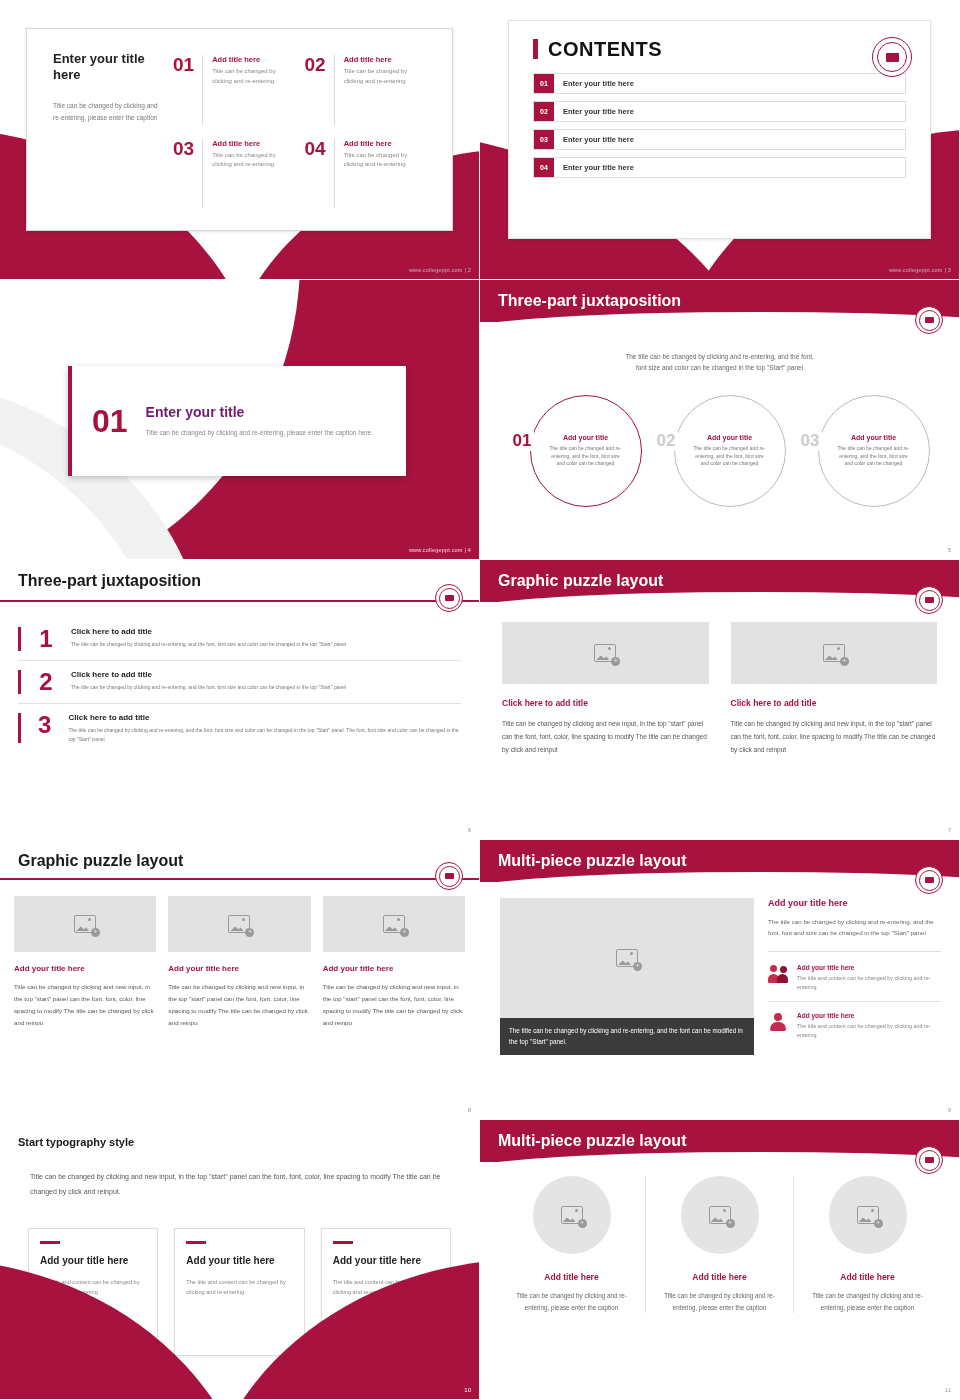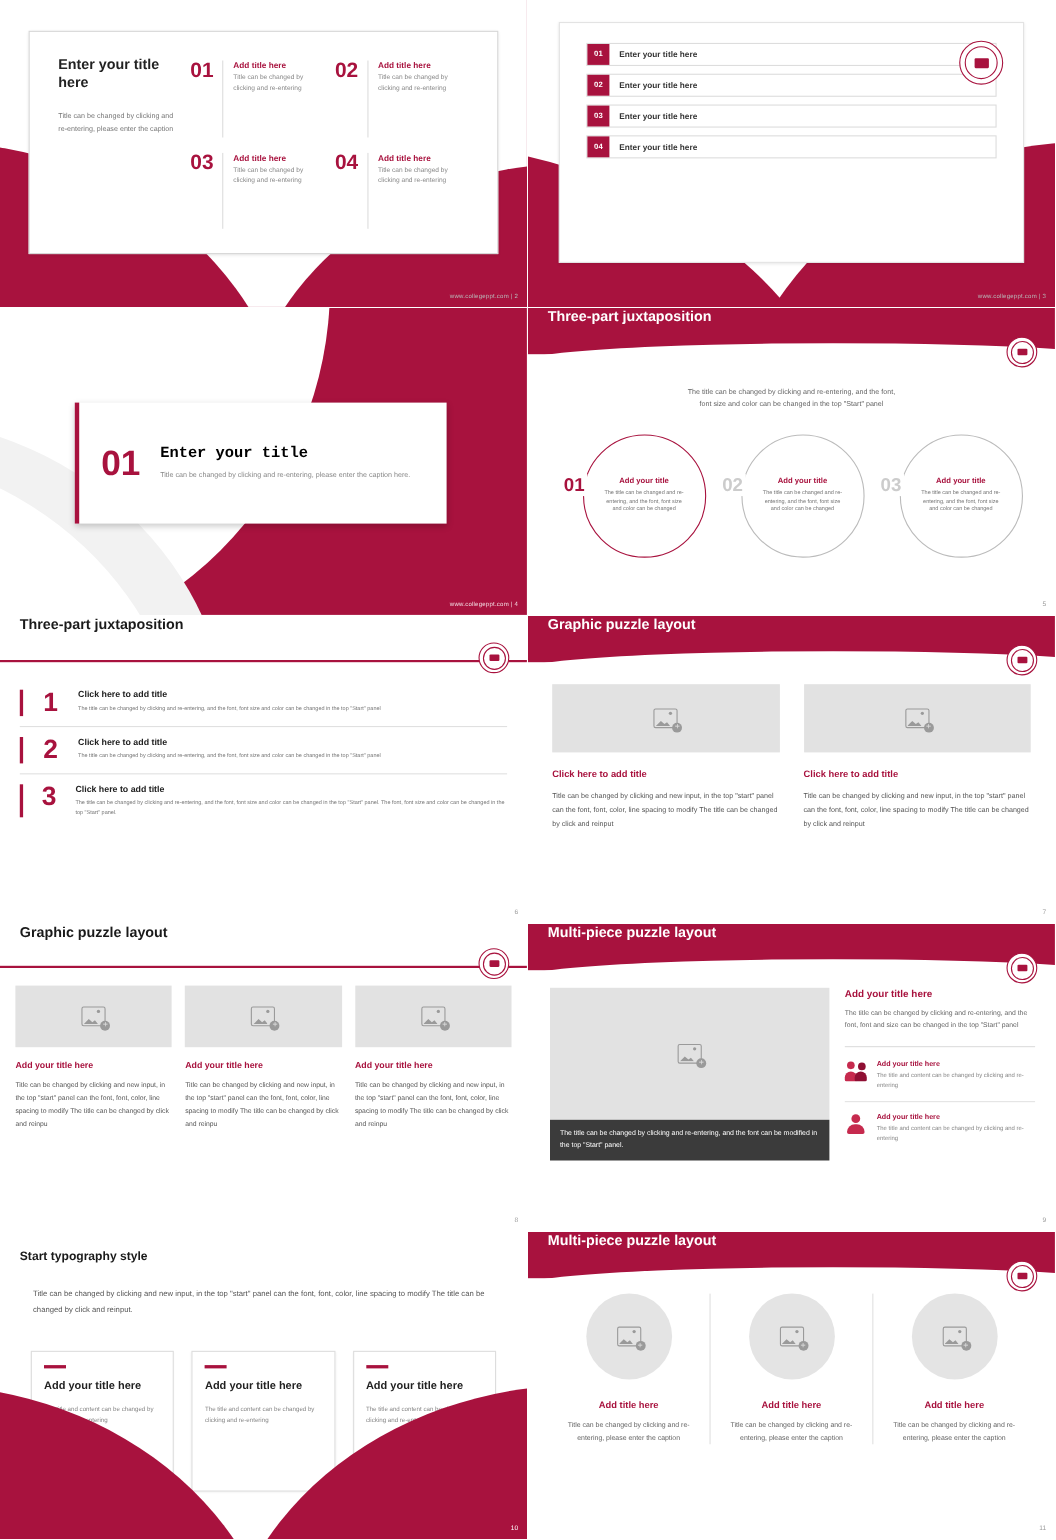--- a/index.html
+++ b/index.html
@@ -127,37 +127,37 @@
     position:absolute; left:-150px; bottom:-150px; width:320px; height:300px;
     background:#fff; border-radius:0 100% 0 0;
   }
   .s4 .card {
     position:absolute; left:68px; top:86px; width:338px; height:110px;
     background:#fff; border-left:4px solid #a8123e;
     box-shadow:0 2px 6px rgba(0,0,0,.22);
     display:flex; align-items:center; padding:0 20px; gap:18px;
   }
   .s4 .bignum { font-size:32px; font-weight:bold; color:#a8123e; line-height:1; }
-  .s4 .t { font-size:14px; font-weight:bold; color:#000000; margin:0 0 7px;font-family:Liberation Mono, monospace; }
+  .s4 .t { font-size:14px; font-weight:bold; color:#701a75; margin:0 0 7px; }
   .s4 .d { font-size:6.5px; color:#888; line-height:1.7; margin:0; }
   .s4 .footer-url { color:#ffffff; opacity:.85; }
 
   
   .band {
     position:absolute; left:0; top:0; width:100%; height:42px;
     background:#a8123e;
   }
   .band.wave::after{
     content:""; position:absolute; left:-10px; bottom:-20px; width:120%; height:36px;
     background:#fff; border-radius:100% 100% 0 0 / 100% 100% 0 0;
     transform:translateY(6px);
   }
   .band-title {
-    position:absolute; left:18px; top:0;
-    font-size:13px; font-weight:bold; color:#fff; z-index:3;
+    position:absolute; left:18px; top:12px;
+    font-size:16px; font-weight:bold; color:#fff; z-index:3;
   }
   .band-title.dark { color:#1a1a1a; }
 
   
   .s5 .head { text-align:center; margin-top:52px; }
   .s5 .head h3 { margin:0 0 7px; font-size:11px; font-weight:bold; color:#a8123e; }
   .s5 .head p { margin:0; font-size:6.5px; color:#666; line-height:1.7; }
   .s5 .circles { display:flex; justify-content:center; gap:12px; margin-top:22px; }
   .s5 .citem { position:relative; width:132px; height:112px; }
   .s5 .circ {
@@ -323,20 +323,21 @@
 
   <div class="slide s3">
     <div class="curve-bl"></div>
     <div class="curve-br"></div>
     <div class="panel">
       <div class="seal">
         <div class="inner-ring">
             <div class="book"></div>
           </div>
       </div>
+      <h1>CONTENTS</h1>
       <div class="row">
         <div class="badge">01</div>
         <div class="rowtxt">Enter your title here</div>
       </div>
       <div class="row">
         <div class="badge">02</div>
         <div class="rowtxt">Enter your title here</div>
       </div>
       <div class="row">
         <div class="badge">03</div>

